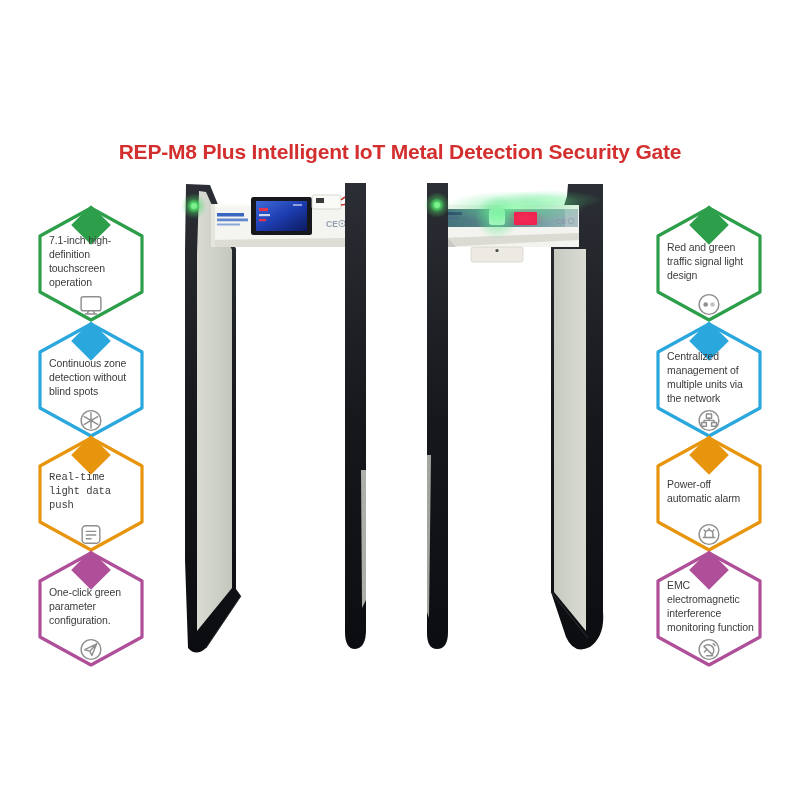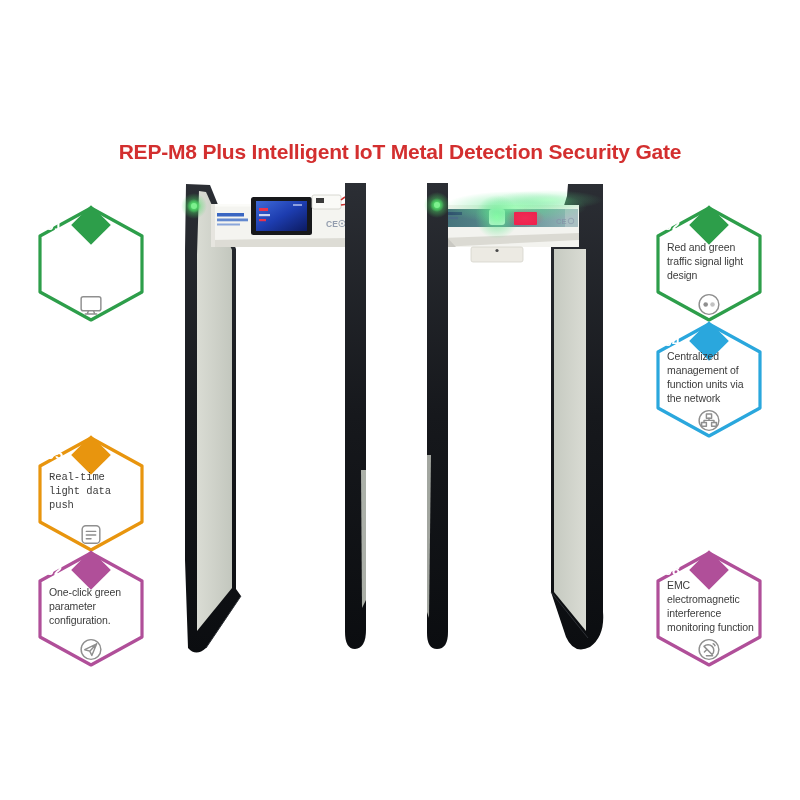--- a/index.html
+++ b/index.html
@@ -7,21 +7,21 @@
   .canvas{position:absolute;inset:0;width:800px;height:664px;}
 
   .title{position:absolute;top:140px;left:0;width:800px;text-align:center;
     font-size:21px;font-weight:bold;color:var(--tc,#d32f2f);letter-spacing:-0.2px;margin:0;}
 
   
   .hex{position:absolute;width:112px;height:120px;}
   .hex .frame{position:absolute;left:0;top:0;width:112px;height:120px;overflow:visible;}
   .hexoutline{fill:#ffffff;stroke:var(--c,#999);stroke-width:3.2;stroke-linejoin:round;}
   .diamond{fill:var(--c,#999);}
-  .hexnum{position:absolute;top:13px;left:11px;width:112px;text-align:left;
+  .hexnum{position:absolute;top:13px;left:4px;width:112px;text-align:right;
     color:#fff;font-size:14.5px;font-weight:bold;}
   .hex-text{position:absolute;top:32px;left:14px;right:10px;bottom:36px;
     display:flex;align-items:center;}
   .hex-text p{margin:0;font-size:10.5px;line-height:1.32;color:#3c3c3c;letter-spacing:-0.1px;}
   .hex-icon{position:absolute;bottom:6px;left:50%;transform:translateX(-50%);
     width:27px;height:27px;}
   .hex-icon svg{width:27px;height:27px;stroke:#8f8f8f;fill:none;
     stroke-width:1.4;stroke-linecap:round;stroke-linejoin:round;}
   .hex-icon .fillgray{fill:#8f8f8f;stroke:none;}
   .hex-icon .filllight{fill:#c2c2c2;stroke:none;}
@@ -170,28 +170,48 @@
       </g>
     </g>
   </svg>
 
   <div class="hex" style="left: 35px; top: 204px; --c: #2d9e4a;">
     <svg class="frame" viewBox="0 0 112 120">
       <polygon class="hexoutline" points="56,4 107,32 107,88 56,116 5,88 5,32"></polygon>
       <rect class="diamond" x="42" y="7" width="28" height="28" transform="rotate(45 56 21)"></rect>
     </svg>
     <span class="hexnum">01</span>
+    <div class="hex-text">
+        <p>7.1-inch high-definition touchscreen operation</p>
+      </div>
     <div class="hex-icon">
       <svg viewBox="0 0 26 26">
           <rect x="3.5" y="5.5" width="19" height="13.5" rx="2"></rect>
           <path d="M10.5,19 L9.5,22 M15.5,19 L16.5,22 M7.5,22.2 H18.5"></path>
         </svg>
     </div>
   </div>
 
+  <div class="hex" style="left: 35px; top: 320px; --c: #2aa7dd;">
+    <svg class="frame" viewBox="0 0 112 120">
+      <polygon class="hexoutline" points="56,4 107,32 107,88 56,116 5,88 5,32"></polygon>
+      <rect class="diamond" x="42" y="7" width="28" height="28" transform="rotate(45 56 21)"></rect>
+    </svg>
+    <span class="hexnum">03</span>
+    <div class="hex-text">
+        <p>Continuous zone detection without blind spots</p>
+      </div>
+    <div class="hex-icon">
+      <svg viewBox="0 0 26 26">
+          <circle cx="13" cy="13" r="9.5"></circle>
+          <path d="M13,5.5 V20.5 M6.5,9.25 L19.5,16.75 M6.5,16.75 L19.5,9.25"></path>
+          <circle class="fillgray" cx="13" cy="13" r="1.8"></circle>
+        </svg>
+    </div>
+  </div>
 
   <div class="hex" style="left: 35px; top: 434px; font-family: Liberation Mono, monospace; --c: #e8950e;">
     <svg class="frame" viewBox="0 0 112 120">
       <polygon class="hexoutline" points="56,4 107,32 107,88 56,116 5,88 5,32"></polygon>
       <rect class="diamond" x="42" y="7" width="28" height="28" transform="rotate(45 56 21)"></rect>
     </svg>
     <span class="hexnum">05</span>
     <div class="hex-text">
         <p>Real-time light data push</p>
       </div>
@@ -238,33 +258,49 @@
     </div>
   </div>
 
   <div class="hex" style="left: 653px; top: 320px; text-decoration: underline; --c: #2aa7dd;">
     <svg class="frame" viewBox="0 0 112 120">
       <polygon class="hexoutline" points="56,4 107,32 107,88 56,116 5,88 5,32"></polygon>
       <rect class="diamond" x="42" y="7" width="28" height="28" transform="rotate(45 56 21)"></rect>
     </svg>
     <span class="hexnum">04</span>
     <div class="hex-text">
-        <p>Centralized management of function units via the network</p>
+        <p>Centralized management of multiple units via the network</p>
       </div>
     <div class="hex-icon">
       <svg viewBox="0 0 26 26">
           <circle cx="13" cy="13" r="9.5"></circle>
           <rect x="10.5" y="6.8" width="5" height="4"></rect>
           <rect x="5.9" y="15" width="4.6" height="3.6"></rect>
           <rect x="15.5" y="15" width="4.6" height="3.6"></rect>
           <path d="M13,10.8 V12.9 M8.2,15 V12.9 H17.8 V15"></path>
         </svg>
     </div>
   </div>
 
+  <div class="hex" style="left: 653px; top: 434px; --c: #e8950e;">
+    <svg class="frame" viewBox="0 0 112 120">
+      <polygon class="hexoutline" points="56,4 107,32 107,88 56,116 5,88 5,32"></polygon>
+      <rect class="diamond" x="42" y="7" width="28" height="28" transform="rotate(45 56 21)"></rect>
+    </svg>
+    <span class="hexnum">06</span>
+    <div class="hex-text">
+        <p>Power-off automatic alarm</p>
+      </div>
+    <div class="hex-icon">
+      <svg viewBox="0 0 26 26">
+          <circle cx="13" cy="13" r="9.5"></circle>
+          <path d="M9.2,15.5 V12.8 A3.8,3.8 0 0 1 16.8,12.8 V15.5 M7.5,15.8 H18.5 M13,7.2 V8.8 M8.3,8.6 L9.4,9.8 M17.7,8.6 L16.6,9.8"></path>
+        </svg>
+    </div>
+  </div>
 
   <div class="hex" style="left: 653px; top: 549px; --c: #b04f99;">
     <svg class="frame" viewBox="0 0 112 120">
       <polygon class="hexoutline" points="56,4 107,32 107,88 56,116 5,88 5,32"></polygon>
       <rect class="diamond" x="42" y="7" width="28" height="28" transform="rotate(45 56 21)"></rect>
     </svg>
     <span class="hexnum">08</span>
     <div class="hex-text">
         <p>EMC electromagnetic interference monitoring function</p>
       </div>

